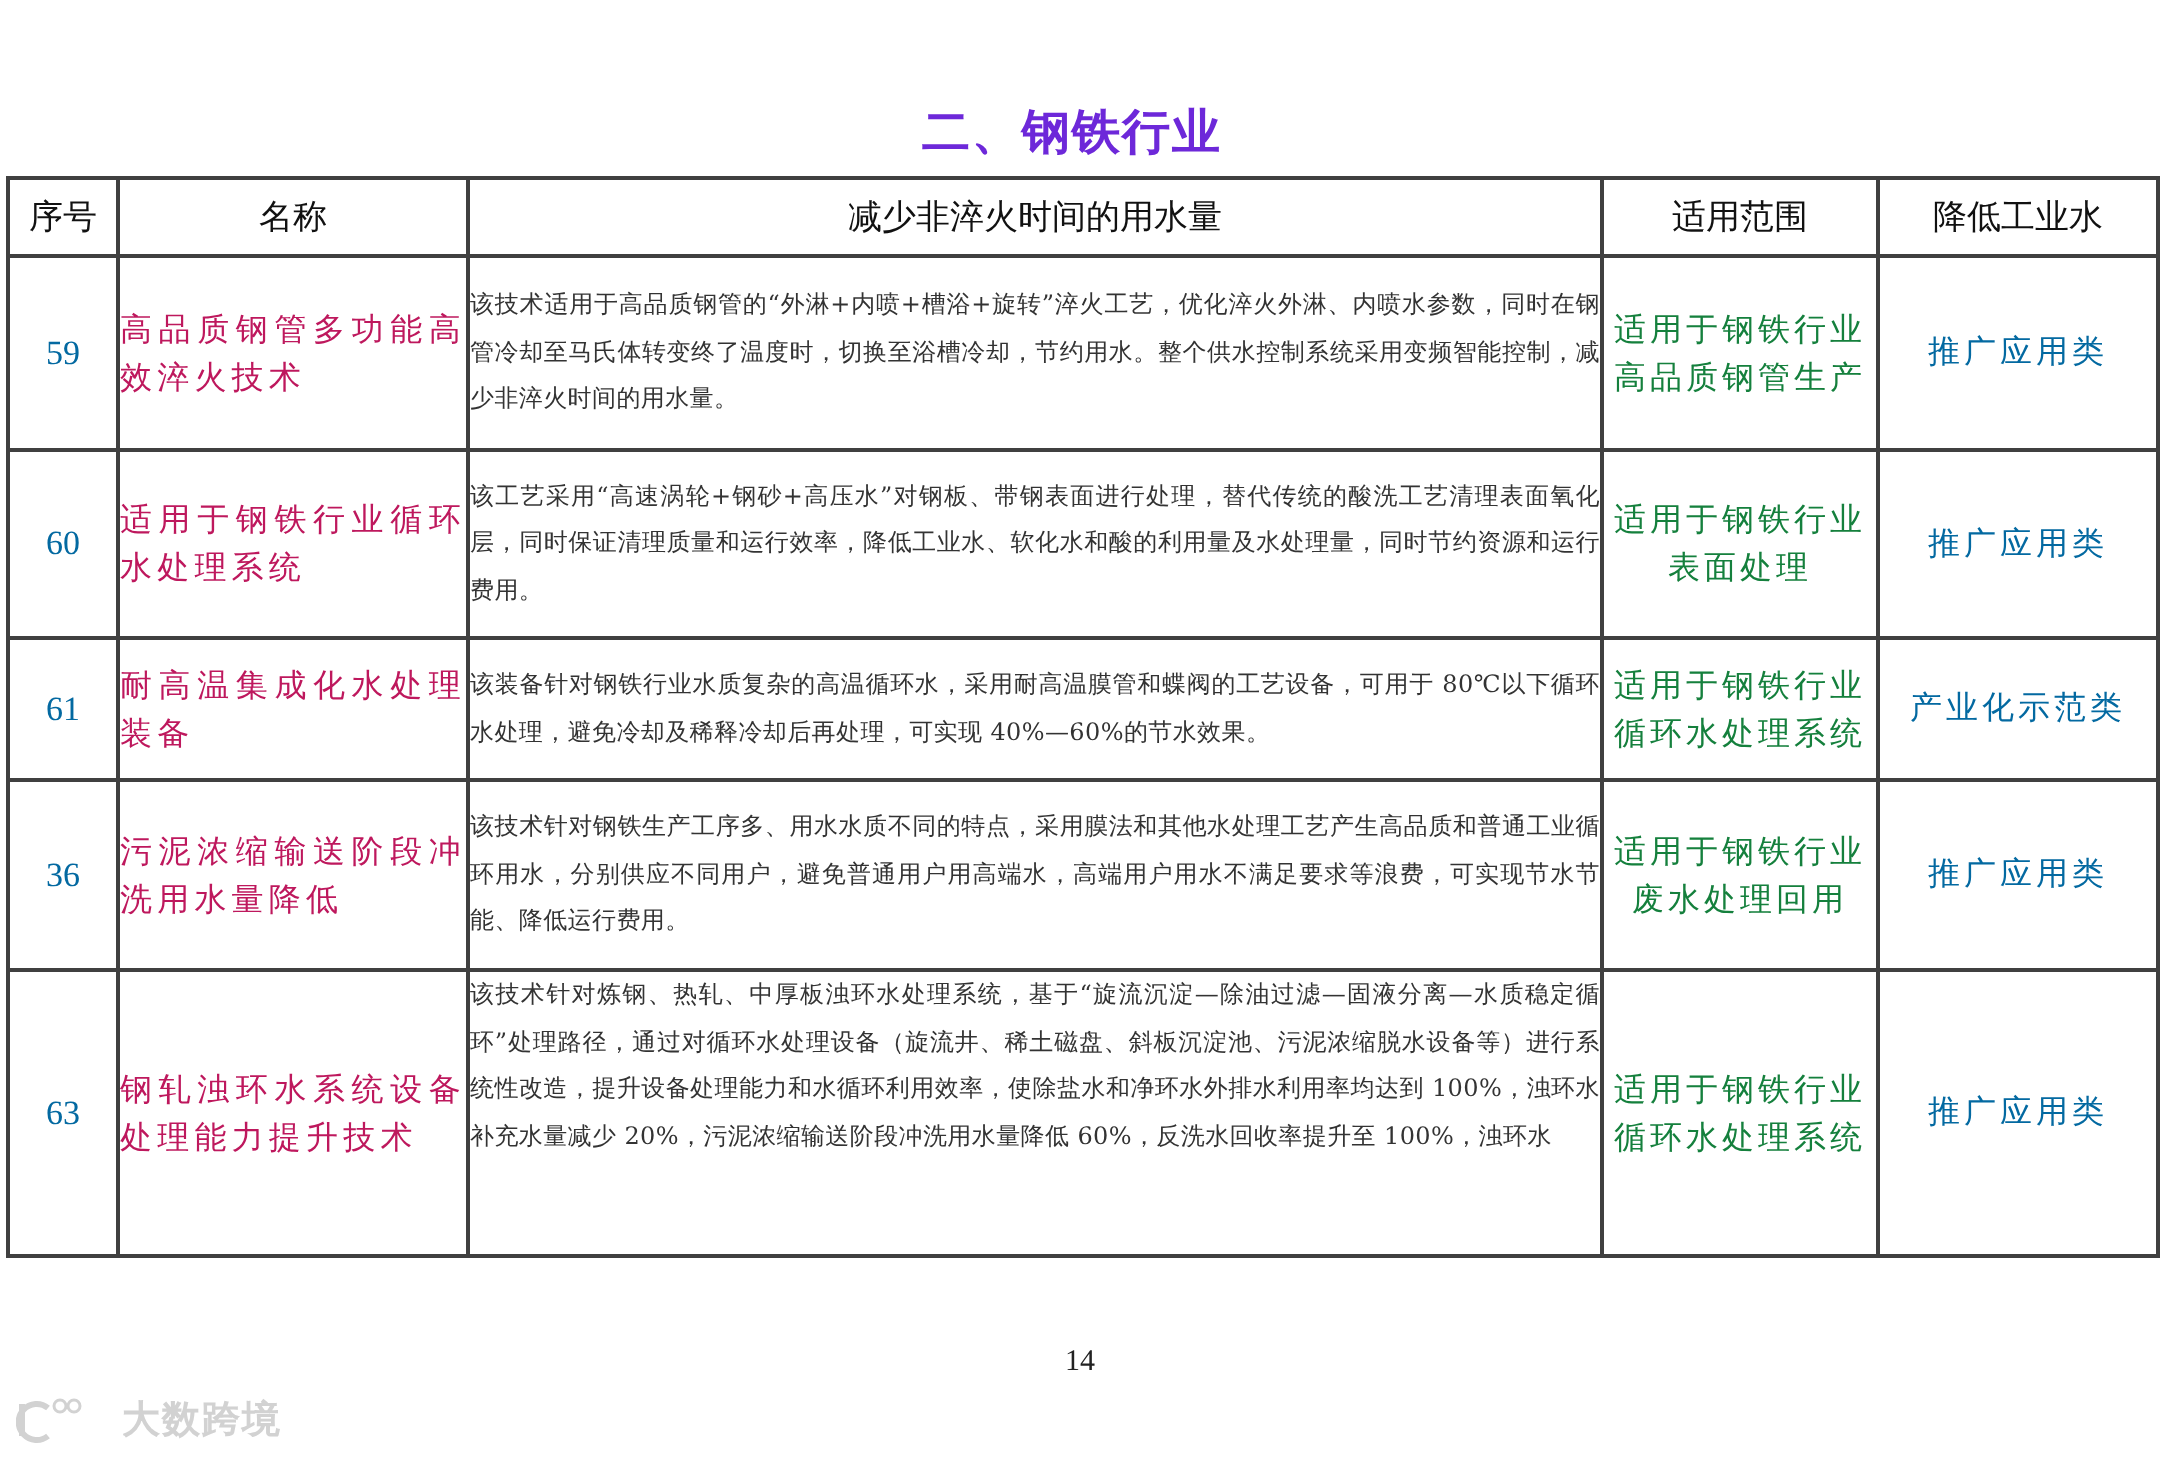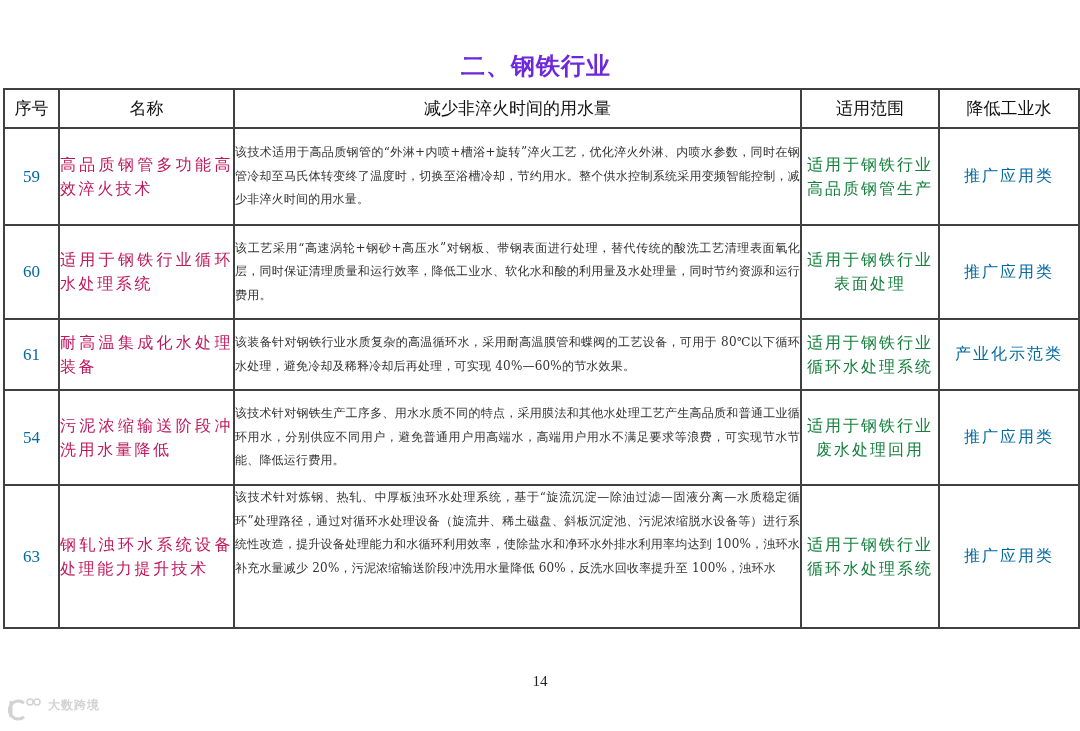--- a/index.html
+++ b/index.html
@@ -109,24 +109,25 @@
       text-align: center;
       font-family: "Liberation Serif", "DejaVu Serif", serif;
       font-size: 15px;
       color: #222;
     }
     .watermark {
       position: absolute;
       top: 697px;
       left: 8px;
       display: flex;
-      gap: 0;
+      align-items: center;
+      gap: 13px;
       color: #d2d2d2;
       font-family: "DejaVu Sans", "Liberation Sans", sans-serif;
-      font-size: 12px;
+      font-size: 19px;
       font-weight: bold;
       letter-spacing: 1px;
     }
     .watermark .wm-logo {
       width: 40px;
       height: 24px;
     }
   </style>
 </head>
 <body>
@@ -166,21 +167,21 @@
       <td class="stage">推广应用类</td>
     </tr>
     <tr class="r61">
       <td class="no">61</td>
       <td class="name">耐高温集成化水处理装备</td>
       <td class="desc">该装备针对钢铁行业水质复杂的高温循环水，采用耐高温膜管和蝶阀的工艺设备，可用于 80℃以下循环水处理，避免冷却及稀释冷却后再处理，可实现 40%—60%的节水效果。</td>
       <td class="scope">适用于钢铁行业循环水处理系统</td>
       <td class="stage">产业化示范类</td>
     </tr>
     <tr class="r62">
-      <td class="no">54</td>
+      <td class="no">36</td>
       <td class="name">污泥浓缩输送阶段冲洗用水量降低</td>
       <td class="desc">该技术针对钢铁生产工序多、用水水质不同的特点，采用膜法和其他水处理工艺产生高品质和普通工业循环用水，分别供应不同用户，避免普通用户用高端水，高端用户用水不满足要求等浪费，可实现节水节能、降低运行费用。</td>
       <td class="scope">适用于钢铁行业废水处理回用</td>
       <td class="stage">推广应用类</td>
     </tr>
     <tr class="r63">
       <td class="no">63</td>
       <td class="name">钢轧浊环水系统设备处理能力提升技术</td>
       <td class="desc">该技术针对炼钢、热轧、中厚板浊环水处理系统，基于“旋流沉淀—除油过滤—固液分离—水质稳定循环”处理路径，通过对循环水处理设备（旋流井、稀土磁盘、斜板沉淀池、污泥浓缩脱水设备等）进行系统性改造，提升设备处理能力和水循环利用效率，使除盐水和净环水外排水利用率均达到 100%，浊环水补充水量减少 20%，污泥浓缩输送阶段冲洗用水量降低 60%，反洗水回收率提升至 100%，浊环水</td>
       <td class="scope">适用于钢铁行业循环水处理系统</td>

